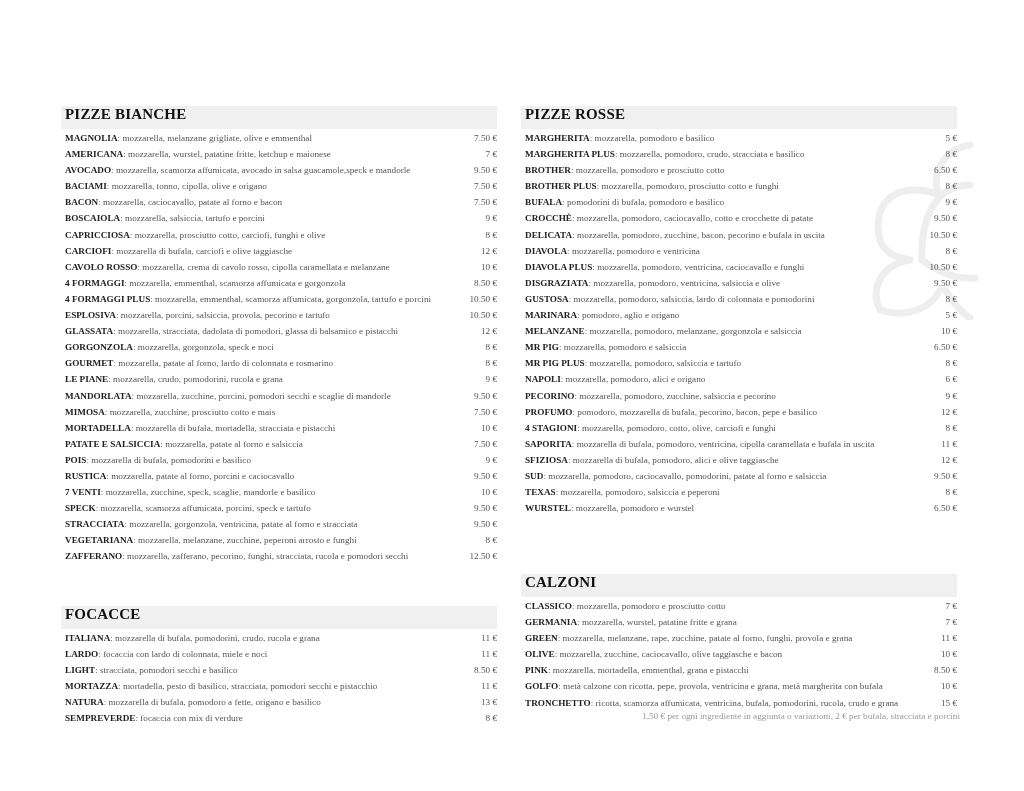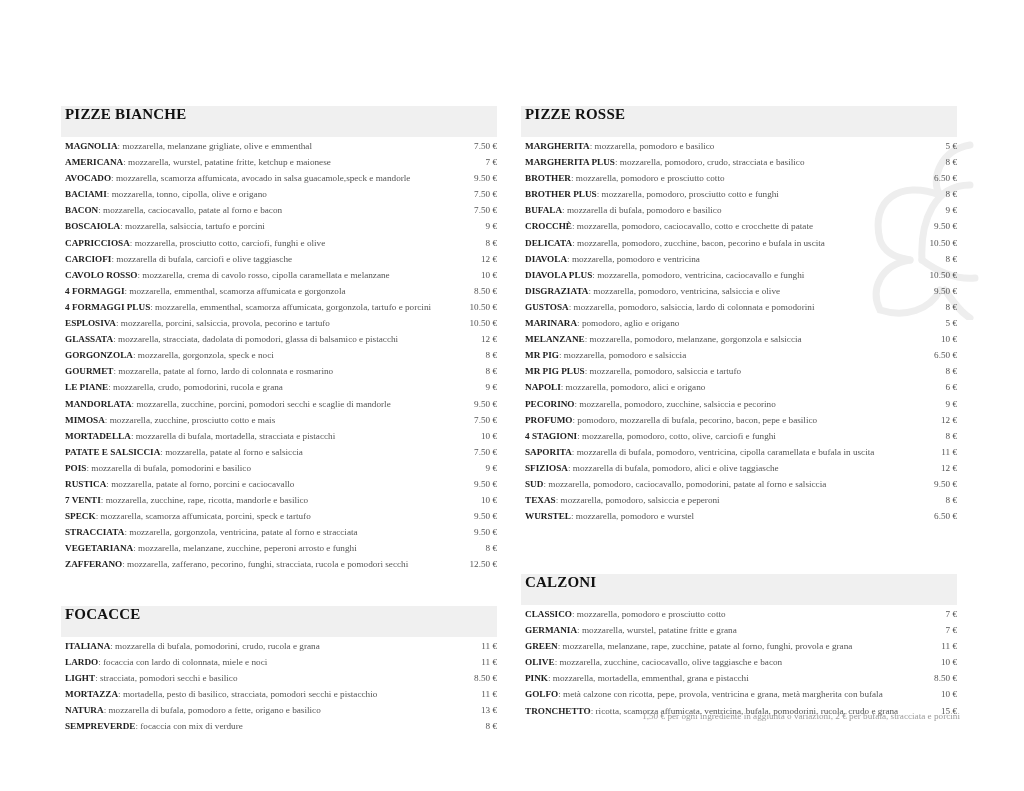--- a/index.html
+++ b/index.html
@@ -10,21 +10,21 @@
     }
     .watermark {
       position: absolute; left: 860px; top: 140px; width: 120px; height: 180px;
       pointer-events: none;
     }
     .section {
       position: absolute; width: 436px;
     }
     .section .title {
       background: #f0f0f0;
-      height: 31px;
+      height: 23px;
       font-size: 15px; line-height: 16px;
       font-weight: bold; color: #111;
       padding-left: 4px;
       letter-spacing: 0.2px;
       margin-bottom: 1px;
     }
     .row {
       position: relative;
       height: 16.1px;
       font-size: 9.2px;
@@ -78,36 +78,36 @@
       <div class="row"><span class="name">GLASSATA</span><span class="desc">: mozzarella, stracciata, dadolata di pomodori, glassa di balsamico e pistacchi</span><span class="price">12 €</span></div>
       <div class="row"><span class="name">GORGONZOLA</span><span class="desc">: mozzarella, gorgonzola, speck e noci</span><span class="price">8 €</span></div>
       <div class="row"><span class="name">GOURMET</span><span class="desc">: mozzarella, patate al forno, lardo di colonnata e rosmarino</span><span class="price">8 €</span></div>
       <div class="row"><span class="name">LE PIANE</span><span class="desc">: mozzarella, crudo, pomodorini, rucola e grana</span><span class="price">9 €</span></div>
       <div class="row"><span class="name">MANDORLATA</span><span class="desc">: mozzarella, zucchine, porcini, pomodori secchi e scaglie di mandorle</span><span class="price">9.50 €</span></div>
       <div class="row"><span class="name">MIMOSA</span><span class="desc">: mozzarella, zucchine, prosciutto cotto e mais</span><span class="price">7.50 €</span></div>
       <div class="row"><span class="name">MORTADELLA</span><span class="desc">: mozzarella di bufala, mortadella, stracciata e pistacchi</span><span class="price">10 €</span></div>
       <div class="row"><span class="name">PATATE E SALSICCIA</span><span class="desc">: mozzarella, patate al forno e salsiccia</span><span class="price">7.50 €</span></div>
       <div class="row"><span class="name">POIS</span><span class="desc">: mozzarella di bufala, pomodorini e basilico</span><span class="price">9 €</span></div>
       <div class="row"><span class="name">RUSTICA</span><span class="desc">: mozzarella, patate al forno, porcini e caciocavallo</span><span class="price">9.50 €</span></div>
-      <div class="row"><span class="name">7 VENTI</span><span class="desc">: mozzarella, zucchine, rape, ricotta, mandorle e basilico</span><span class="price">10 €</span></div>
+      <div class="row"><span class="name">7 VENTI</span><span class="desc">: mozzarella, zucchine, speck, scaglie, mandorle e basilico</span><span class="price">10 €</span></div>
       <div class="row"><span class="name">SPECK</span><span class="desc">: mozzarella, scamorza affumicata, porcini, speck e tartufo</span><span class="price">9.50 €</span></div>
       <div class="row"><span class="name">STRACCIATA</span><span class="desc">: mozzarella, gorgonzola, ventricina, patate al forno e stracciata</span><span class="price">9.50 €</span></div>
       <div class="row"><span class="name">VEGETARIANA</span><span class="desc">: mozzarella, melanzane, zucchine, peperoni arrosto e funghi</span><span class="price">8 €</span></div>
       <div class="row"><span class="name">ZAFFERANO</span><span class="desc">: mozzarella, zafferano, pecorino, funghi, stracciata, rucola e pomodori secchi</span><span class="price">12.50 €</span></div>
     </div>
 </div>
 
 <div class="section" id="sec-rosse">
   <div class="title">PIZZE ROSSE</div>
   <div class="rows">
       <div class="row"><span class="name">MARGHERITA</span><span class="desc">: mozzarella, pomodoro e basilico</span><span class="price">5 €</span></div>
       <div class="row"><span class="name">MARGHERITA PLUS</span><span class="desc">: mozzarella, pomodoro, crudo, stracciata e basilico</span><span class="price">8 €</span></div>
       <div class="row"><span class="name">BROTHER</span><span class="desc">: mozzarella, pomodoro e prosciutto cotto</span><span class="price">6.50 €</span></div>
       <div class="row"><span class="name">BROTHER PLUS</span><span class="desc">: mozzarella, pomodoro, prosciutto cotto e funghi</span><span class="price">8 €</span></div>
-      <div class="row"><span class="name">BUFALA</span><span class="desc">: mozzarella di bufala, pomodoro e basilico</span><span class="price">9 €</span></div>
+      <div class="row"><span class="name">BUFALA</span><span class="desc">: pomodorini di bufala, pomodoro e basilico</span><span class="price">9 €</span></div>
       <div class="row"><span class="name">CROCCHÈ</span><span class="desc">: mozzarella, pomodoro, caciocavallo, cotto e crocchette di patate</span><span class="price">9.50 €</span></div>
       <div class="row"><span class="name">DELICATA</span><span class="desc">: mozzarella, pomodoro, zucchine, bacon, pecorino e bufala in uscita</span><span class="price">10.50 €</span></div>
       <div class="row"><span class="name">DIAVOLA</span><span class="desc">: mozzarella, pomodoro e ventricina</span><span class="price">8 €</span></div>
       <div class="row"><span class="name">DIAVOLA PLUS</span><span class="desc">: mozzarella, pomodoro, ventricina, caciocavallo e funghi</span><span class="price">10.50 €</span></div>
       <div class="row"><span class="name">DISGRAZIATA</span><span class="desc">: mozzarella, pomodoro, ventricina, salsiccia e olive</span><span class="price">9.50 €</span></div>
       <div class="row"><span class="name">GUSTOSA</span><span class="desc">: mozzarella, pomodoro, salsiccia, lardo di colonnata e pomodorini</span><span class="price">8 €</span></div>
       <div class="row"><span class="name">MARINARA</span><span class="desc">: pomodoro, aglio e origano</span><span class="price">5 €</span></div>
       <div class="row"><span class="name">MELANZANE</span><span class="desc">: mozzarella, pomodoro, melanzane, gorgonzola e salsiccia</span><span class="price">10 €</span></div>
       <div class="row"><span class="name">MR PIG</span><span class="desc">: mozzarella, pomodoro e salsiccia</span><span class="price">6.50 €</span></div>
       <div class="row"><span class="name">MR PIG PLUS</span><span class="desc">: mozzarella, pomodoro, salsiccia e tartufo</span><span class="price">8 €</span></div>

